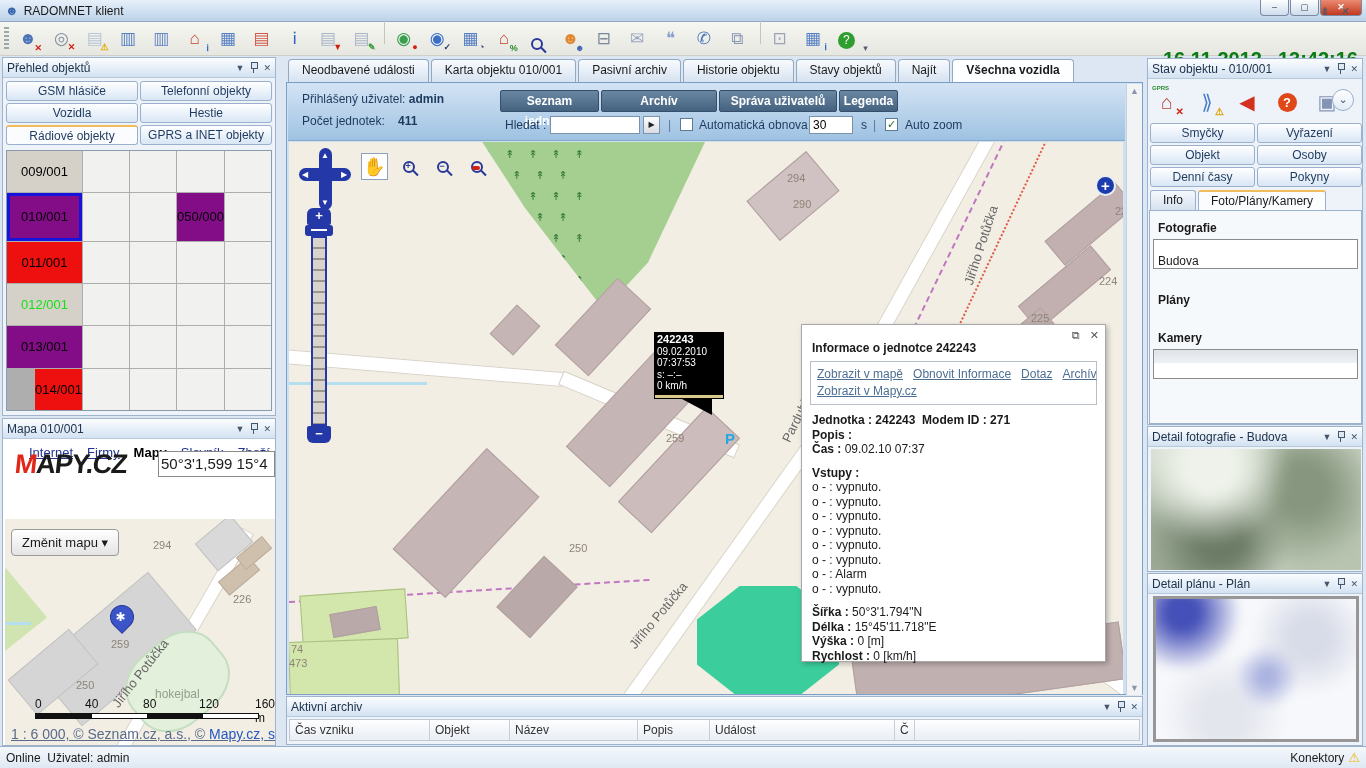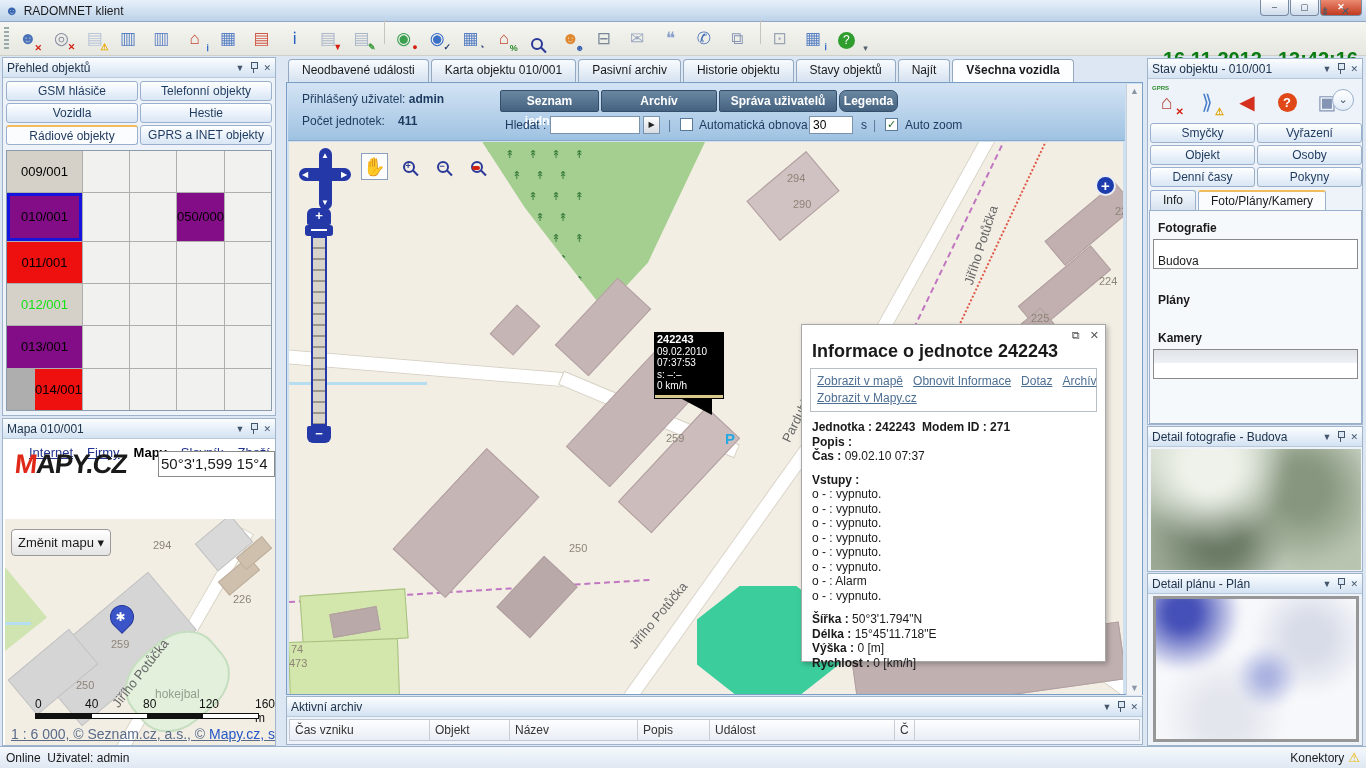--- a/index.html
+++ b/index.html
@@ -57,21 +57,21 @@
   
   #mapa { left:2px; top:418px; width:274px; height:328px; background:#fff; }
   #mapa .links { display:flex; gap:14px; padding:6px 0 2px 26px; font-size:13px; overflow:hidden; white-space:nowrap; }
   #mapa .links span { color:#22348e; text-decoration:underline; }
   #mapa .links span.active { color:#000; font-weight:bold; text-decoration:none; }
   #mapalogo { position:absolute; left:12px; top:30px; font-size:27px; font-weight:bold; transform:skewX(-6deg); letter-spacing:-1px; }
   #mapalogo .m { color:#e02818; }
   #coordbox { position:absolute; left:155px; top:32px; width:117px; height:26px; border:1px solid #8a8a8a;
     font-size:15px; padding:3px 2px; overflow:hidden; white-space:nowrap; background:#fff; }
   #minimap { position:absolute; left:2px; top:100px; width:270px; height:226px; background:#f2eee4; overflow:hidden; }
-  #changemap { position:absolute; left:8px; top:110px; width:100px; height:27px; border:1px solid #9a9a9a; border-radius:4px;
+  #changemap { position:absolute; left:8px; top:110px; width:108px; height:27px; border:1px solid #9a9a9a; border-radius:4px;
     background:linear-gradient(#ffffff,#e4e4e4); font-size:13px; text-align:center; line-height:25px; z-index:6; }
   .mbld { position:absolute; background:#d5d5d5; border:1px solid #c2c2c2; }
   .mband { position:absolute; height:14px; background:#fff; border:1px solid #d8d2c4; transform-origin:0 50%; }
   .mlabelm { position:absolute; color:#8d8478; font-size:11px; }
   .mlabelm.field { color:#93a08d; font-size:12px; }
   .mlabelm.street2 { color:#666; font-size:13px; transform-origin:0 0; }
   #mpin { position:absolute; left:105px; top:86px; width:24px; height:24px; background:#3b55c8;
     border-radius:50% 50% 50% 0; transform:rotate(-45deg); border:1px solid #26379a; z-index:5; }
   #mpin span { position:absolute; left:5px; top:3px; transform:rotate(45deg); color:#fff; font-size:12px; }
   #mscale { position:absolute; left:28px; top:178px; width:250px; height:26px; z-index:4; }
@@ -145,21 +145,21 @@
   #tooltip .box { background:#000; color:#fff; font-size:10px; line-height:11.5px; padding:2px 3px; }
   #tooltip .box .id { font-size:11px; font-weight:bold; }
   #tooltip .strip { height:5px; background:#d9c98c; border:1px solid #000; }
   #tooltip .arr { width:0; height:0; border-top:16px solid #000; border-left:30px solid transparent; margin-left:28px; }
 
   
   #popup { position:absolute; left:512px; top:182px; width:305px; height:338px; background:#fff;
     border:1px solid #a8a8a8; box-shadow:2px 2px 5px rgba(0,0,0,.25); z-index:10; font-size:12px; }
   #popup .pico { position:absolute; right:6px; top:4px; color:#555; font-size:11px; }
   #popup .pico span { margin-left:7px; }
-  #popup h3 { font-size:18px; margin:16px 10px 6px 10px; }
+  #popup h3 { font-size:12px; margin:16px 10px 6px 10px; }
   #popup .linkbox { border:1px solid #b8bec6; margin:0 8px; padding:4px 6px; line-height:17px; }
   #popup .linkbox a { color:#4d6f92; text-decoration:underline; margin-right:10px; white-space:nowrap; }
   #popup .body { margin:8px 10px 0 10px; line-height:14.5px; }
   #popup .body b { font-weight:bold; }
   #popup .gap { height:9px; }
 
   
   #vscroll { position:absolute; left:839px; top:1px; width:16px; height:611px; background:#f2f3f5; border-left:1px solid #c8d0da;
     color:#8a96a6; font-size:9px; text-align:center; }
   #vscroll .up { position:absolute; top:2px; left:0; right:0; }
@@ -507,21 +507,21 @@
   </div>
 
   <div id="tabcontent">
 
     <div id="unitband">
       <span class="lbl" style="left:14px;top:8px;"><span>Přihlášený uživatel:</span> <span class="val">admin</span></span>
       <span class="lbl" style="left:14px;top:30px;"><span>Počet jednotek:</span>&nbsp;&nbsp;&nbsp;&nbsp;<span class="val">411</span></span>
       <div class="darkbtn" style="left:212px;top:6px;width:99px;">Seznam jednotek</div>
       <div class="darkbtn" style="left:313px;top:6px;width:116px;">Archív</div>
       <div class="darkbtn" style="left:431px;top:6px;width:118px;">Správa uživatelů</div>
-      <div class="darkbtn" style="left:551px;top:6px;width:59px;border-radius:7px;">Legenda</div>
+      <div class="darkbtn" style="left:551px;top:6px;width:59px;">Legenda</div>
       <span class="lbl" style="left:217px;top:34px;">Hledat :</span>
       <input class="inp" style="left: 262px; top: 32px; width: 90px;">
       <div class="gob" style="left:355px;top:32px;">▶</div>
       <span class="sep-v" style="left:380px;top:34px;">|</span>
       <div class="cbx" style="left:392px;top:34px;"></div>
       <span class="lbl" style="left:411px;top:34px;">Automatická obnova</span>
       <input class="inp" style="left: 521px; top: 32px; width: 44px;" value="30">
       <span class="lbl" style="left:573px;top:34px;">s</span>
       <span class="sep-v" style="left:585px;top:34px;">|</span>
       <div class="cbx" style="left:597px;top:34px;">✓</div>

